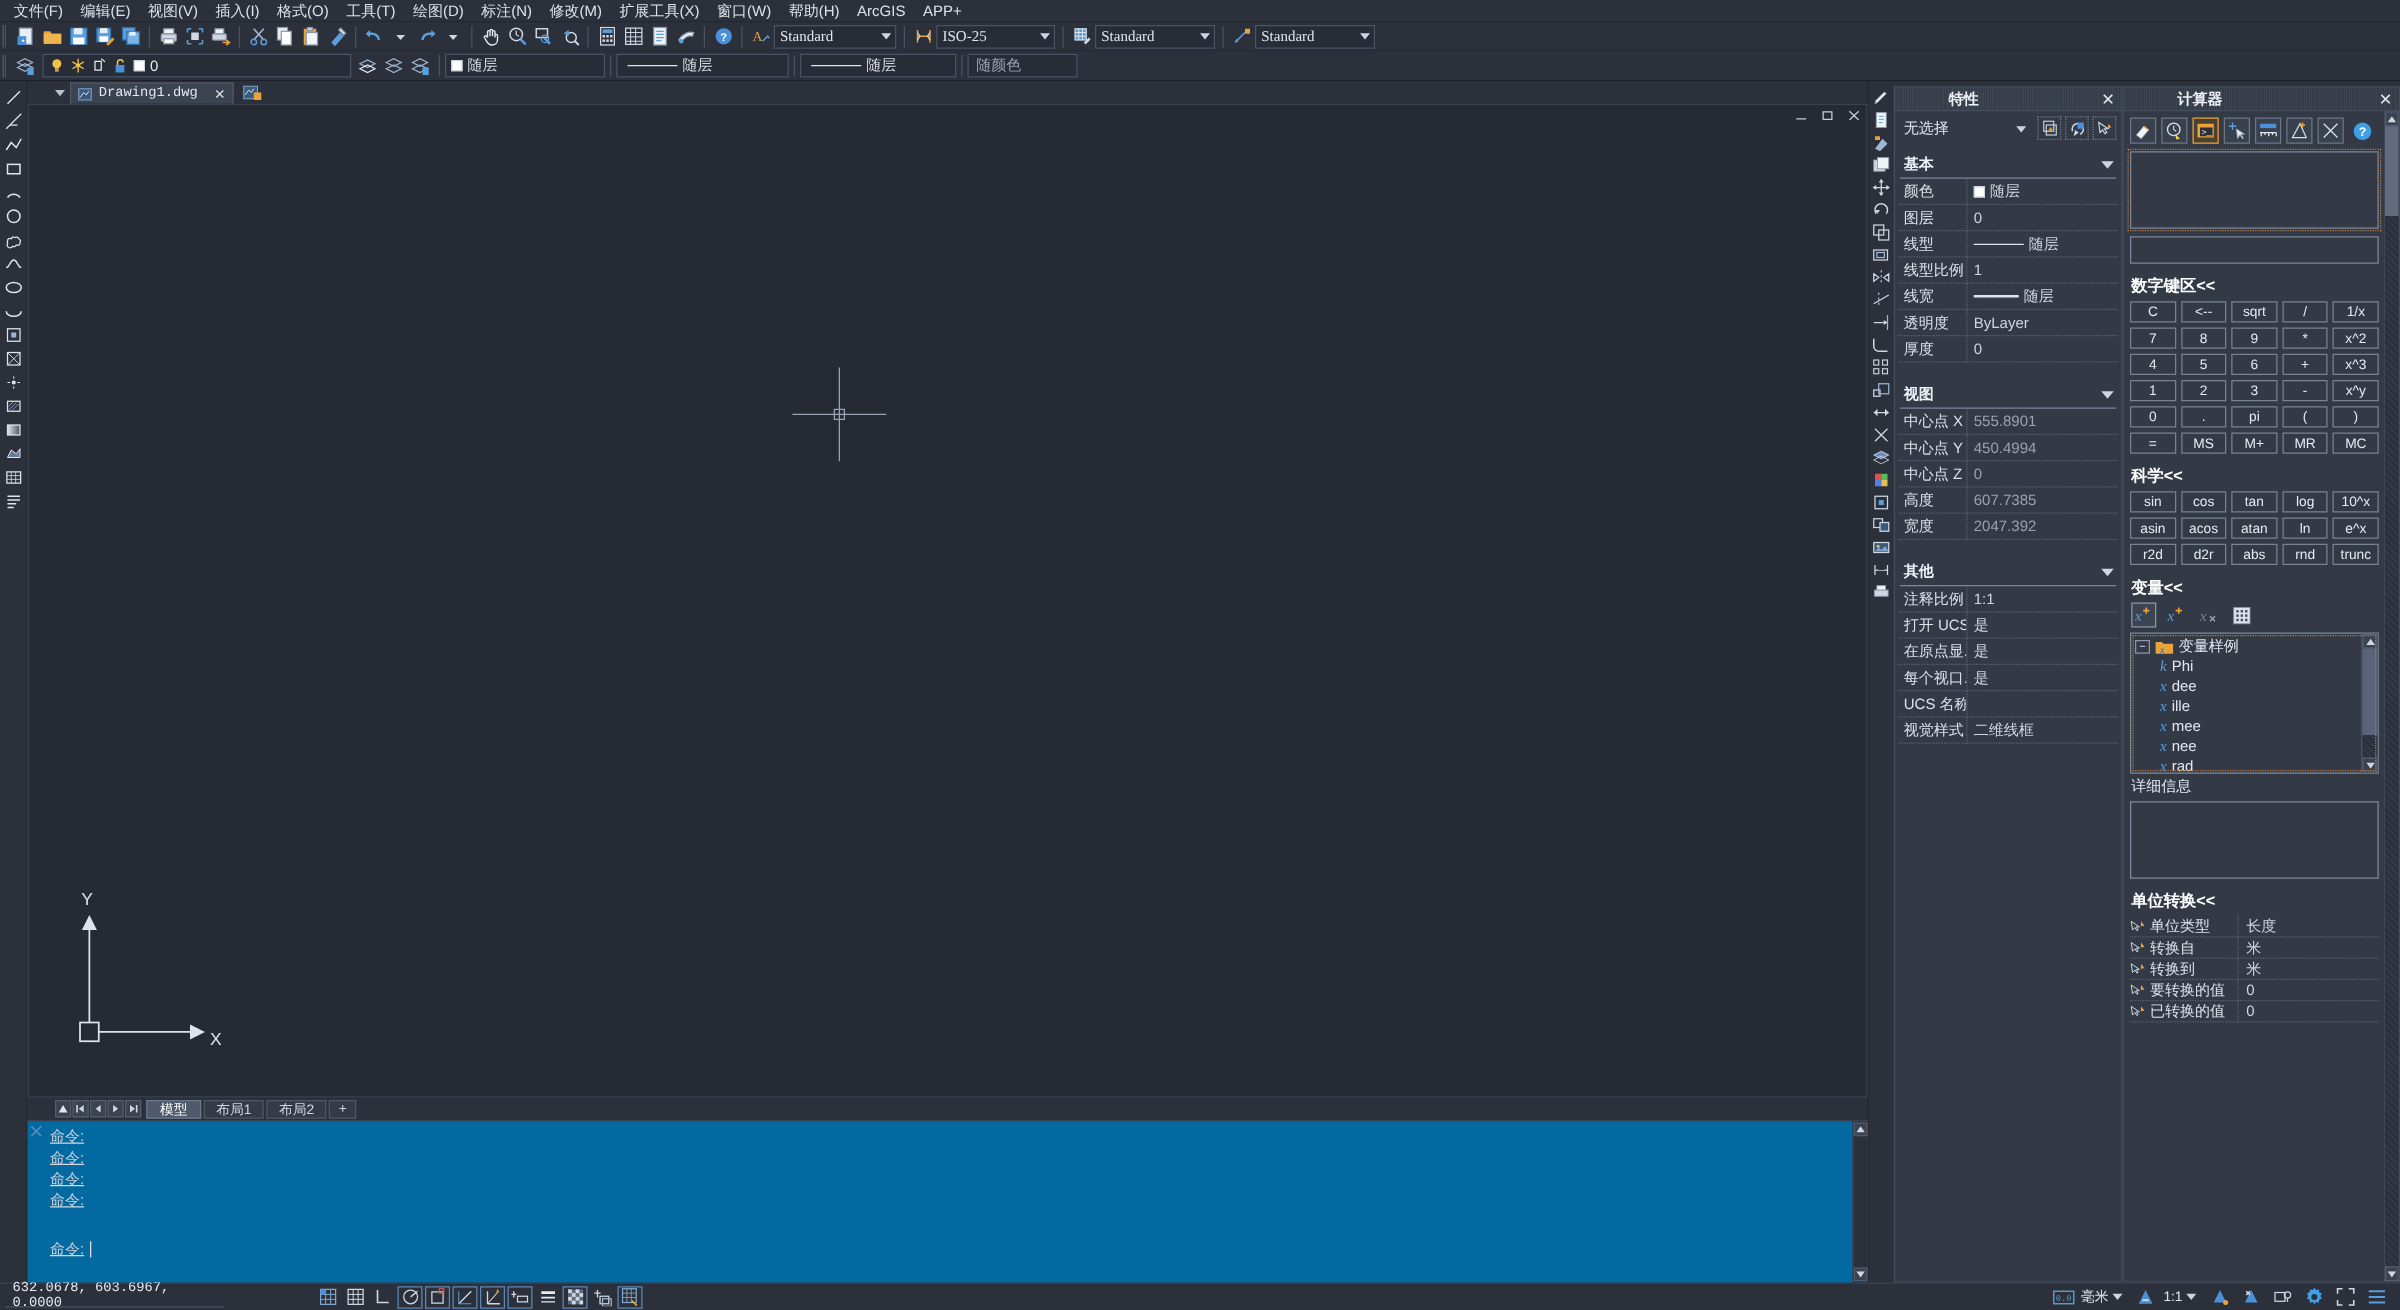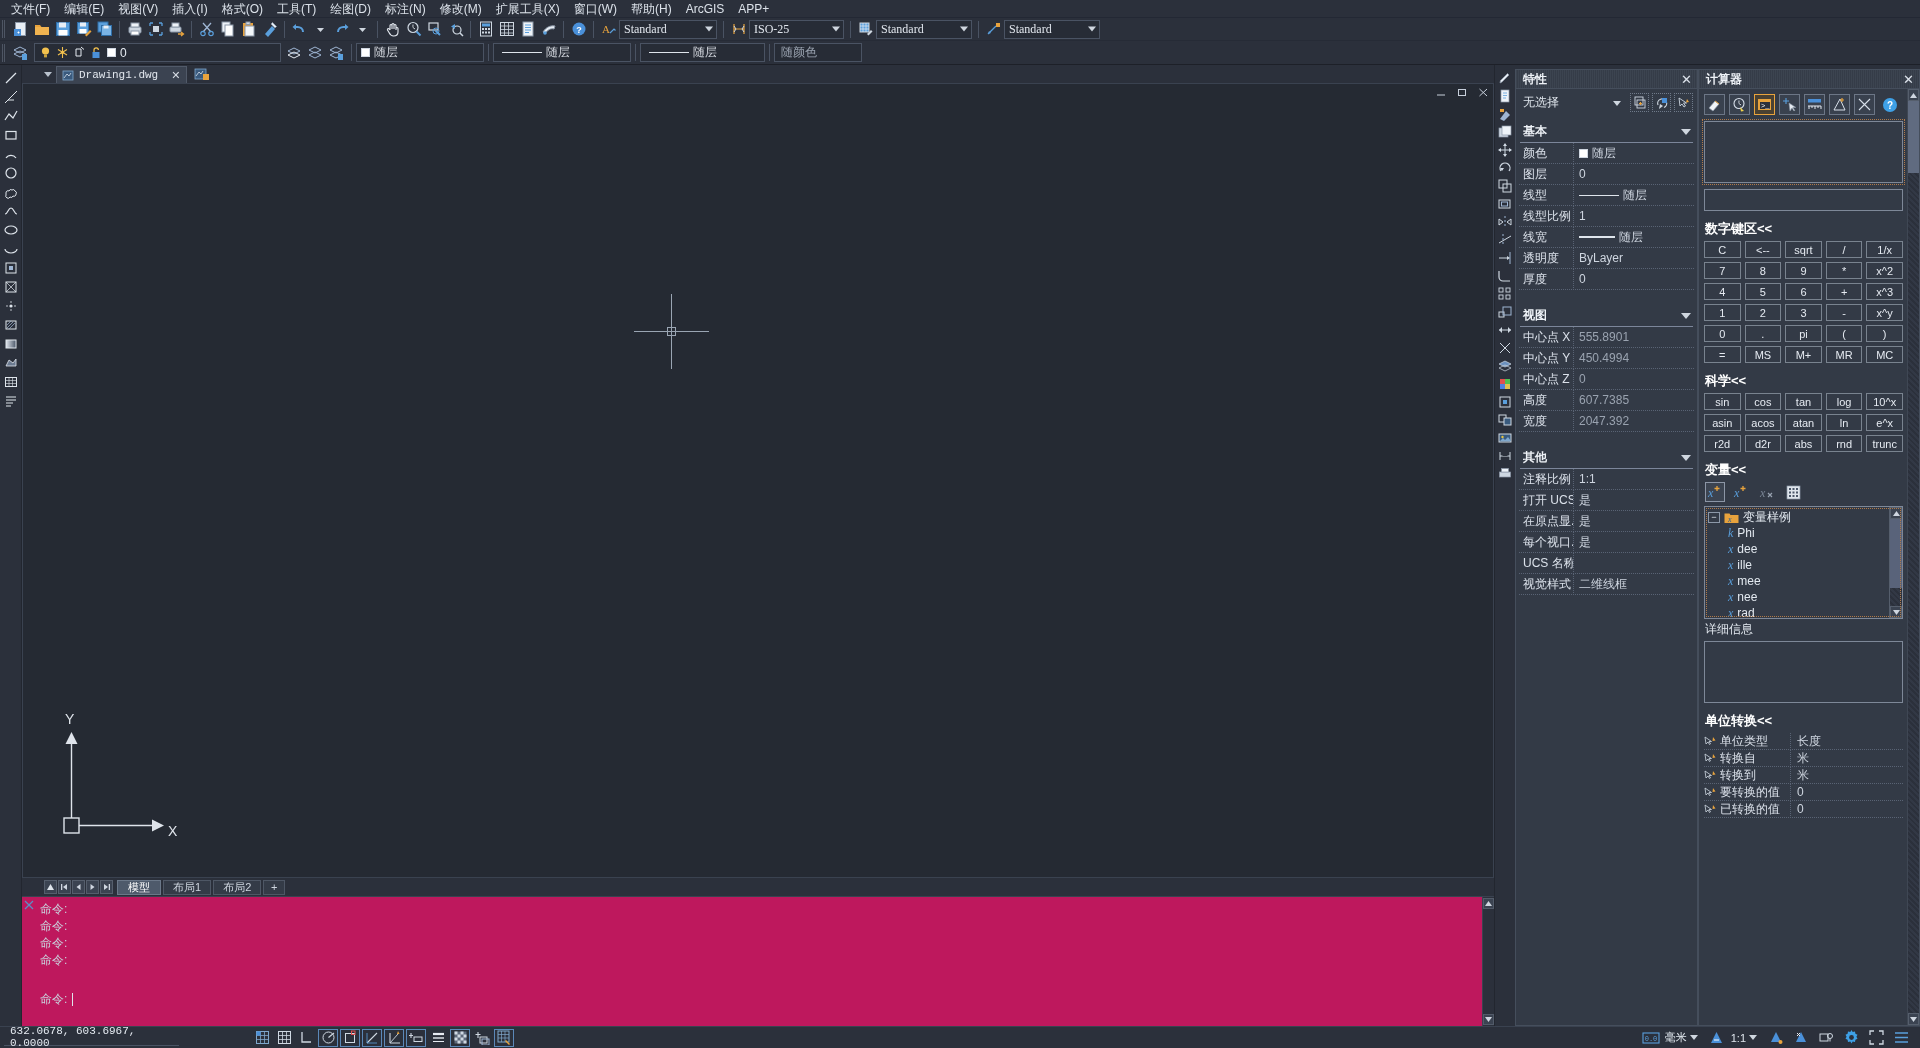--- a/index.html
+++ b/index.html
@@ -132,22 +132,22 @@
     background:#3b4351;border:1px solid #555e6c;margin-right:1px;}
   .lt-tab{
     height:15px;min-width:44px;padding:0 9px;display:flex;align-items:center;justify-content:center;
     background:#343b47;border:1px solid #4e5765;font-size:11px;color:#cfd6e0;margin-right:2px;
   }
   .lt-tab.on{background:#4e5a6b;color:#fff;border-color:#6b7889;}
   .lt-plus{width:22px;height:15px;display:flex;align-items:center;justify-content:center;
     background:#343b47;border:1px solid #4e5765;font-size:11px;color:#cfd6e0;}
 
   .cmdarea{
-    height:130px;flex:0 0 130px;background:#be185d;border-top:1px solid #3a4250;
-    display:flex;position:relative;
+    height:130px;flex:0 0 130px;background:#0369a1;border-top:1px solid #3a4250;
+    display:flex;position:relative;text-decoration:underline;
   }
   .cmd-close{width:14px;flex:0 0 14px;display:flex;justify-content:center;padding-top:3px;color:#5b8ec4;font-size:11px;}
   .cmd-lines{
     flex:1 1 auto;padding:4px 0 0 4px;font-size:12px;color:#c9d1dc;line-height:17px;
     font-family:"Liberation Sans","DejaVu Sans",sans-serif;overflow:hidden;
   }
   .cmd-line{white-space:pre;}
   .cmd-caret{display:inline-block;width:1px;height:13px;background:#dfe4eb;}
   .cmd-scroll{
     width:12px;flex:0 0 12px;background:#2b303b;border-left:1px solid #3a4250;
@@ -168,21 +168,21 @@
     margin:4px 0 0 0;
   }
   .panel.props{width:183px;flex:0 0 183px;}
   .panel.calc{width:222px;flex:0 0 222px;}
   .panel-head{
     height:19px;flex:0 0 19px;display:flex;align-items:center;justify-content:space-between;
     padding:0 5px 0 7px;
     background:repeating-linear-gradient(90deg,#3c4450 0 1px,#353c48 1px 2px);
     border-bottom:1px solid #454e5c;
   }
-  .panel-title{font-size:12px;color:#eef2f7;font-weight:bold;}
+  .panel-title{font-size:12px;color:#eef2f7;font-weight:bold;margin-left:36px;}
   .panel-x{color:#dde3eb;font-size:13px;line-height:13px;}
 
   .props-top{display:flex;align-items:center;padding:4px 4px 3px 5px;gap:3px;}
   .props-sel{
     flex:1 1 auto;height:18px;display:flex;align-items:center;position:relative;
     border-bottom:1px dotted #6a7policy;color:#dfe5ec;font-size:12px;padding-left:2px;
   }
   .props-sel .caret{
     position:absolute;right:6px;top:7px;width:0;height:0;border-left:4px solid transparent;
     border-right:4px solid transparent;border-top:5px solid #cfd6df;

